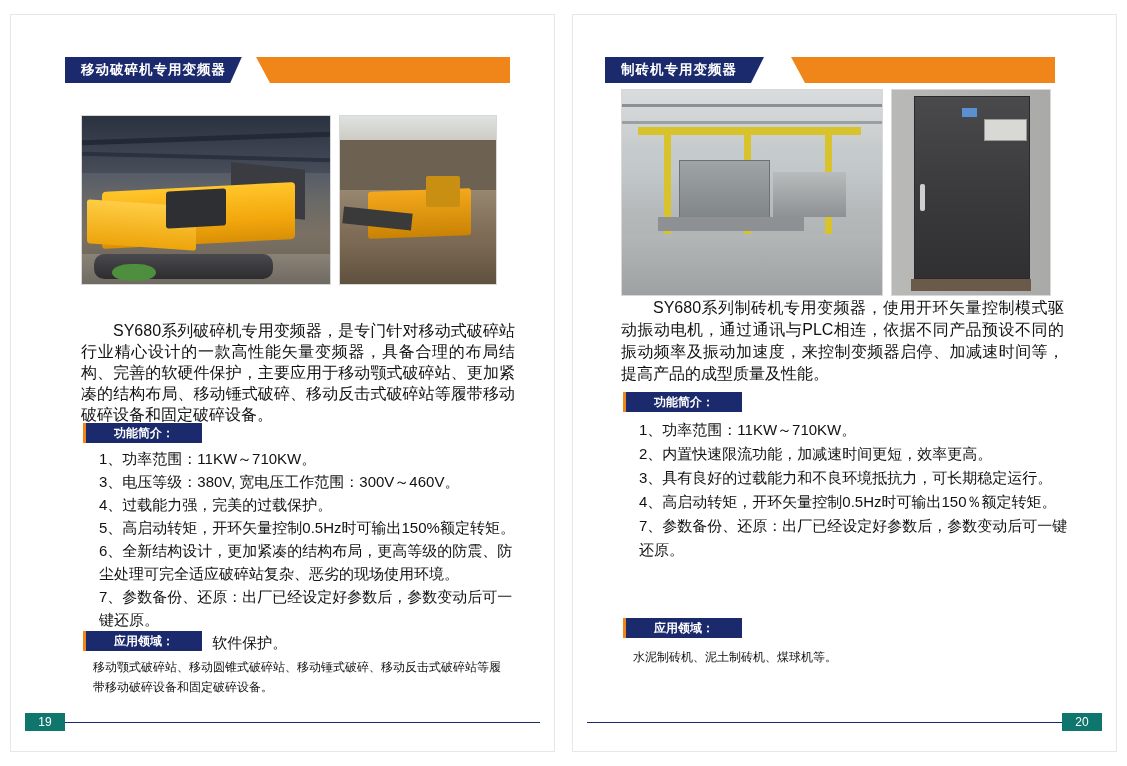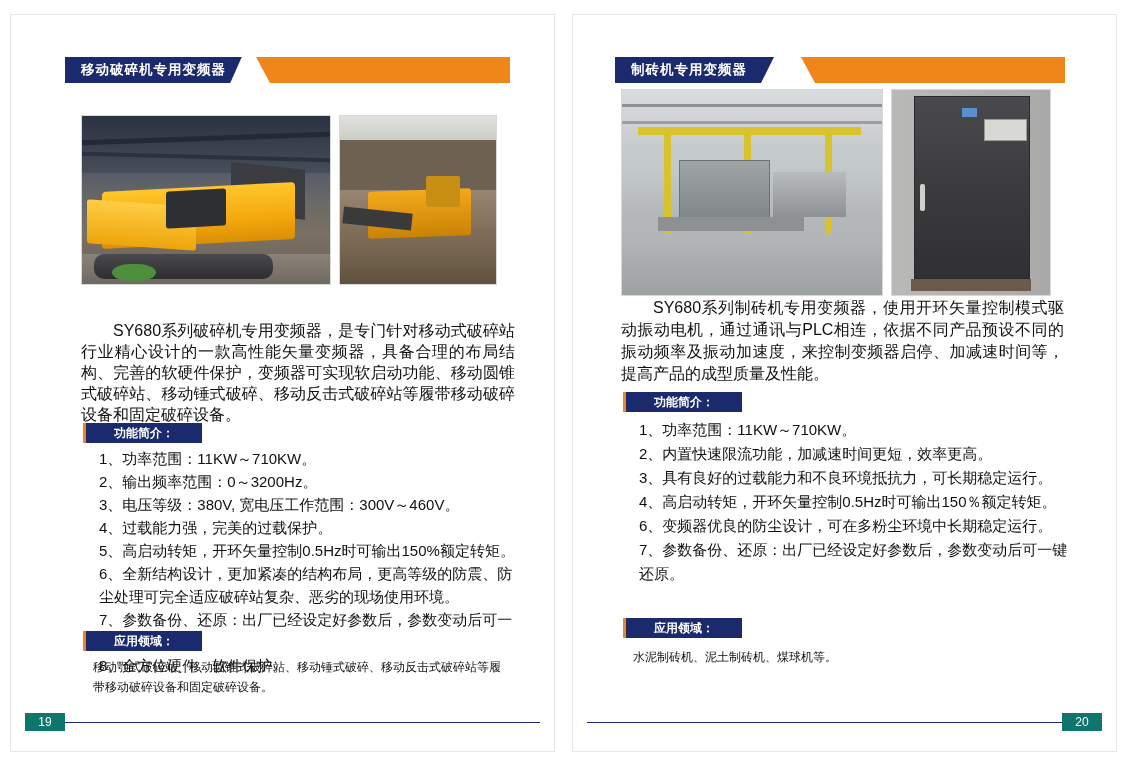--- a/index.html
+++ b/index.html
@@ -331,47 +331,46 @@
         <div class="sky"></div>
           <div class="hill"></div>
           <div class="ground"></div>
         <div class="machine"></div>
           <div class="cab"></div>
           <div class="belt"></div>
       </div>
     </div>
 
     <div class="para" style="left:70px;top:305px;width:434px;">
-      <span class="indent">SY680系列破碎机专用变频器，是专门针对移动式破碎站行业精心设计的一款高性能矢量变频器，具备合理的布局结构、完善的软硬件保护，变频器可实现软启动功能、移动圆锥式破碎站、移动锤式破碎、移动反击式破碎站等履带移动破碎设备和固定破碎设备。</span>
+      <span class="indent">SY680系列破碎机专用变频器，是专门针对移动式破碎站行业精心设计的一款高性能矢量变频器，具备合理的布局结构、完善的软硬件保护，主要应用于移动颚式破碎站、更加紧凑的结构布局、移动锤式破碎、移动反击式破碎站等履带移动破碎设备和固定破碎设备。</span>
     </div>
 
     <div class="seclabel" style="left:72px;top:408px;">功能简介：</div>
 
     <div class="bullets" style="left:78px;top:432px;width:430px;">
       <span class="li">1、功率范围：11KW～710KW。</span>
-      <span class="li">2、输出频率范围：0～3200Hz。</span>
       <span class="li">3、电压等级：380V, 宽电压工作范围：300V～460V。</span>
       <span class="li">4、过载能力强，完美的过载保护。</span>
       <span class="li">5、高启动转矩，开环矢量控制0.5Hz时可输出150%额定转矩。</span>
       <span class="li">6、全新结构设计，更加紧凑的结构布局，更高等级的防震、防尘处理可完全适应破碎站复杂、恶劣的现场使用环境。</span>
       <span class="li">7、参数备份、还原：出厂已经设定好参数后，参数变动后可一键还原。</span>
       <span class="li">8、全方位硬件、软件保护。</span>
     </div>
 
     <div class="seclabel" style="left:72px;top:616px;">应用领域：</div>
 
     <div class="applytext" style="left:82px;top:642px;width:412px;">移动颚式破碎站、移动圆锥式破碎站、移动锤式破碎、移动反击式破碎站等履带移动破碎设备和固定破碎设备。</div>
 
     <div class="numrule" style="left:14px;right:14px;"></div>
     <div class="pagenum left">19</div>
   </div>
 
   <div class="page right">
 
-    <div class="headbar right-page" style="left:42px;top:42px;width:450px;gap:12px;">
+    <div class="headbar right-page" style="left:32px;top:42px;width:450px;gap:12px;">
       <div class="navy">制砖机专用变频器</div>
       <div class="whitegap"></div>
       <div class="orange"></div>
     </div>
 
     <div class="imgrow" style="left:48px;top:74px;">
       <div class="photo ph-brick" style="width:262px;height:207px;">
         <div class="ceiling"></div>
           <div class="truss"></div>
           <div class="truss2"></div>
@@ -398,21 +397,20 @@
       <span class="indent">SY680系列制砖机专用变频器，使用开环矢量控制模式驱动振动电机，通过通讯与PLC相连，依据不同产品预设不同的振动频率及振动加速度，来控制变频器启停、加减速时间等，提高产品的成型质量及性能。</span>
     </div>
 
     <div class="seclabel" style="left:50px;top:377px;">功能简介：</div>
 
     <div class="bullets" style="left:56px;top:403px;width:452px;line-height:24px;">
       <span class="li">1、功率范围：11KW～710KW。</span>
       <span class="li">2、内置快速限流功能，加减速时间更短，效率更高。</span>
       <span class="li">3、具有良好的过载能力和不良环境抵抗力，可长期稳定运行。</span>
       <span class="li">4、高启动转矩，开环矢量控制0.5Hz时可输出150％额定转矩。</span>
-      <span class="li">6、变频器优良的防尘设计，可在多粉尘环境中长期稳定运行。</span>
       <span class="li">7、参数备份、还原：出厂已经设定好参数后，参数变动后可一键还原。</span>
     </div>
 
     <div class="seclabel" style="left:50px;top:603px;">应用领域：</div>
 
     <div class="applytext" style="left:60px;top:632px;width:420px;">水泥制砖机、泥土制砖机、煤球机等。</div>
 
     <div class="numrule" style="left:14px;right:14px;"></div>
     <div class="pagenum right">20</div>
   </div>

